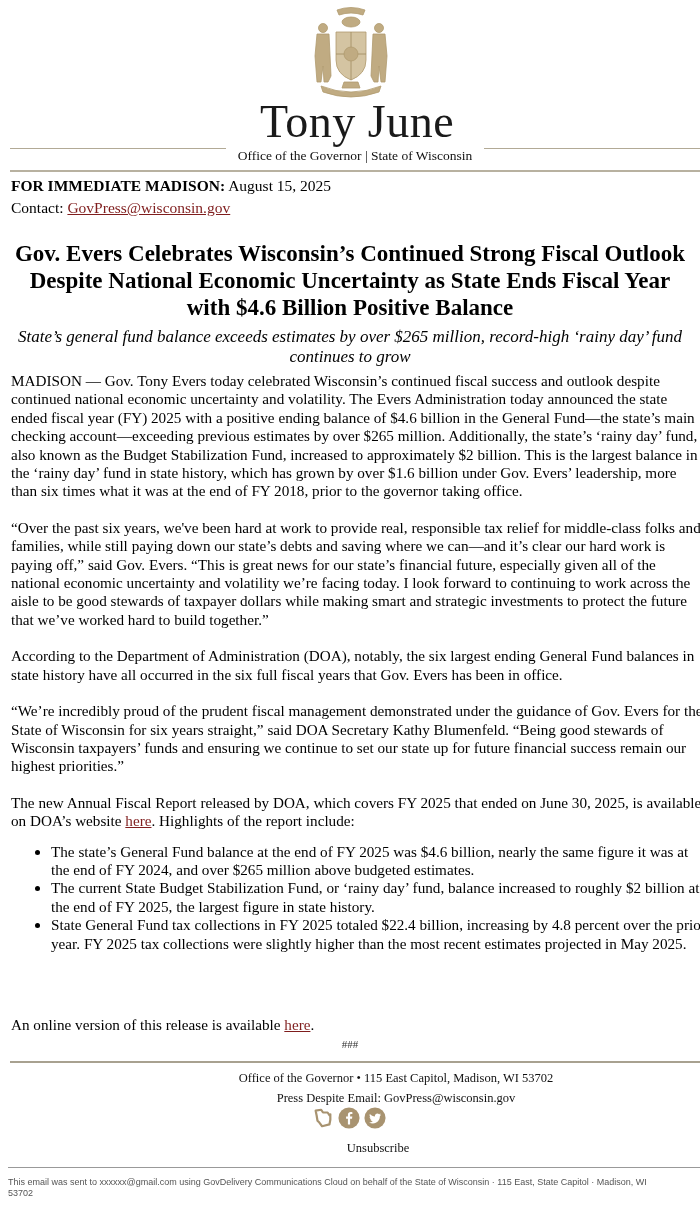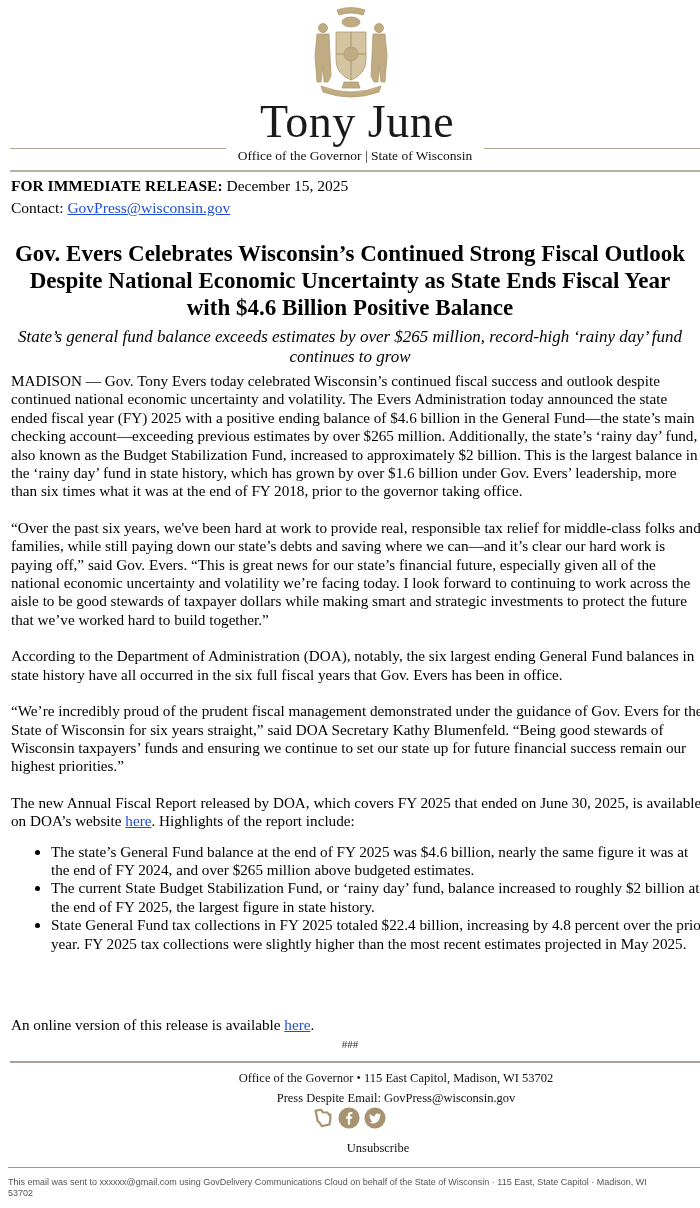--- a/index.html
+++ b/index.html
@@ -7,21 +7,21 @@
   .header { position: relative; height: 168px; }
   .seal { position: absolute; left: 311px; top: 6px; width: 80px; height: 96px; }
   .brand-name { position: absolute; left: 0; width: 700px; top: 98px; text-align: center; font-size: 46px; line-height: 48px; color: #1a1a1a; letter-spacing: 0.5px; padding-left: 14px; box-sizing: border-box; }
   .tagline-row { position: absolute; left: 10px; right: 0; top: 148px; height: 18px; display: flex; align-items: flex-start; }
   .tagline-row .line { flex: 1; height: 1px; background: #b2aa96; }
   .tagline { padding: 0 12px; font-size: 13.5px; color: #111; white-space: nowrap; }
   .hr-top { position: absolute; left: 10px; right: 0; top: 170px; height: 2px; background: #b8b1a0; }
 
   .release-meta { position: absolute; left: 11px; top: 175px; font-size: 15.5px; line-height: 22px; }
   .release-meta b { font-weight: bold; }
-  a { color: #1d4ed8; text-decoration: underline; cursor: pointer; }
+  a { color: #7f1d1d; text-decoration: underline; cursor: pointer; }
 
   .headline { position: absolute; left: 0; width: 700px; top: 240px; text-align: center; font-weight: bold; font-size: 23px; line-height: 27px; padding: 0 10px; box-sizing: border-box; }
   .subhead { position: absolute; left: 0; width: 700px; top: 327px; text-align: center; font-style: italic; font-size: 17px; line-height: 20px; padding: 0 8px; box-sizing: border-box; }
 
   .body { position: absolute; left: 11px; width: 695px; top: 372px; font-size: 15.2px; line-height: 18.4px; }
   .body p { margin: 0 0 18px 0; }
   .body ul { margin: 0 0 0 0; padding-left: 40px; }
   .body li { margin: 0; }
 
   .online { position: absolute; left: 11px; top: 1016px; font-size: 15.2px; }
@@ -57,22 +57,22 @@
   <div class="tagline-row">
     <div class="line"></div>
     <div class="tagline">Office of the Governor | State of Wisconsin</div>
     <div class="line"></div>
   </div>
   <div class="hr-top"></div>
 </div>
 
 <div class="release-meta">
   <div>
-    <b>FOR IMMEDIATE RELEASE:</b>
-    <span>December 15, 2025</span>
+    <b>FOR IMMEDIATE MADISON:</b>
+    <span>August 15, 2025</span>
   </div>
   <div>
     <span>Contact:</span>
     <a>GovPress@wisconsin.gov</a>
   </div>
 </div>
 
 <h1 class="headline" style="margin:0">Gov. Evers Celebrates Wisconsin’s Continued Strong Fiscal Outlook Despite National Economic Uncertainty as State Ends Fiscal Year with $4.6 Billion Positive Balance</h1>
 <div class="subhead">State’s general fund balance exceeds estimates by over $265 million, record-high ‘rainy day’ fund continues to grow</div>
 

